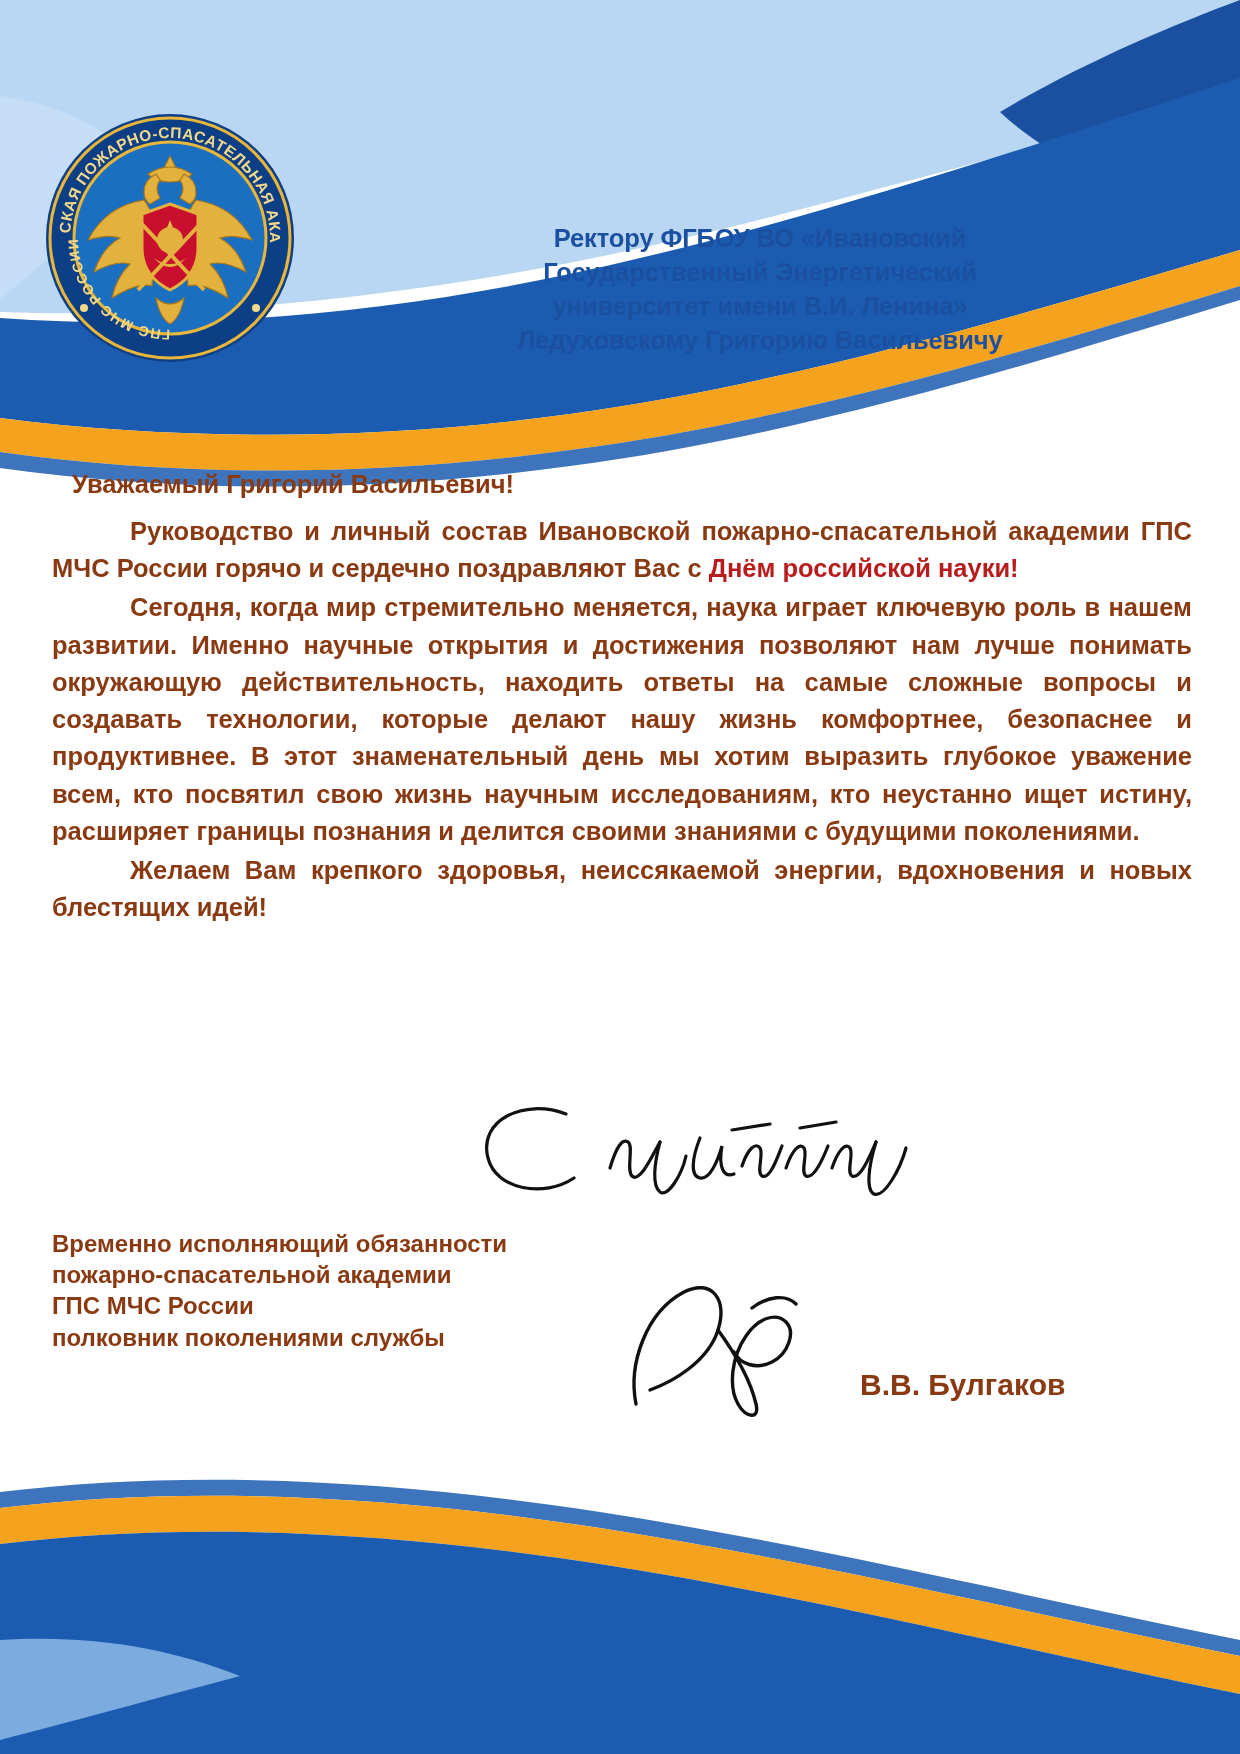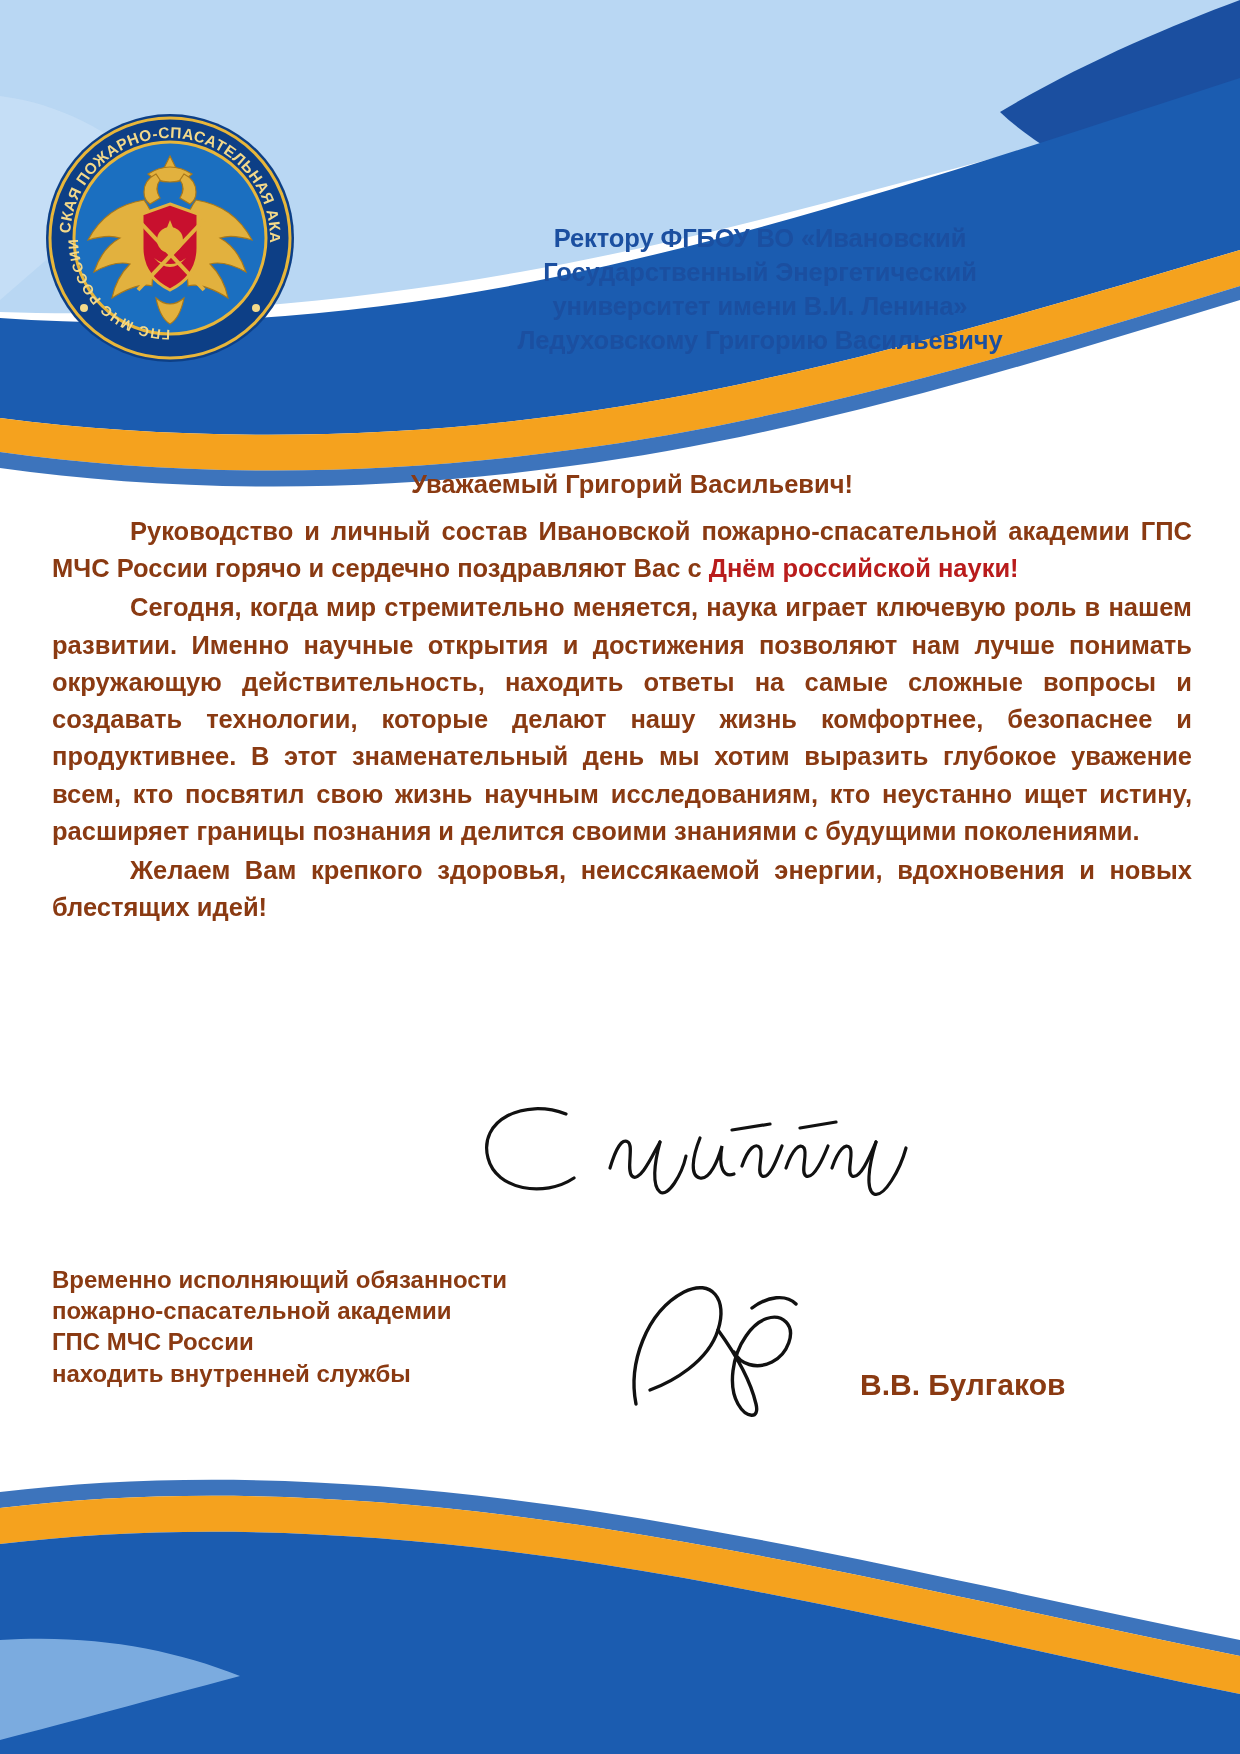--- a/index.html
+++ b/index.html
@@ -52,21 +52,20 @@
   }
   
   .body-wrap {
     position: absolute;
     left: 52px;
     top: 470px;
     width: 1140px;
     color: #8a3a12;
   }
   .salutation {
-    text-align: center;
     font-size: 25.5px;
     font-weight: bold;
     color: #8a3a12;
     margin: 0 0 14px 0;
     padding-left: 20px;
   }
   p.para {
     margin: 0 0 2px 0;
     font-size: 25.5px;
     line-height: 1.46;
@@ -89,21 +88,20 @@
   
   .signer {
     position: absolute;
     left: 52px;
     top: 1228px;
     width: 620px;
     font-size: 24px;
     line-height: 1.3;
     color: #8a3a12;
     font-weight: bold;
-    margin-top: 36px;
   }
   .signer div { white-space: nowrap; }
   .sign-mark {
     position: absolute;
     left: 600px;
     top: 1278px;
     width: 260px;
     height: 140px;
   }
   .signer-name {
@@ -254,21 +252,21 @@
       <path d="M362,78 C368,60 376,52 380,58 C384,64 376,82 382,86 C390,90 400,66 406,52"></path>
       <path d="M406,52 C398,78 396,100 404,104 C414,108 430,80 436,58"></path>
       <path d="M262,40 L300,34 M330,38 L366,32"></path>
     </g>
   </svg>
 
   <div class="signer">
     <div>Временно исполняющий обязанности</div>
     <div>пожарно-спасательной академии</div>
     <div>ГПС МЧС России</div>
-    <div>находить внутренней службы</div>
+    <div>полковник поколениями службы</div>
   </div>
 
   <svg class="sign-mark" viewBox="0 0 260 140">
     <g fill="none" stroke="#111111" stroke-width="3.4" stroke-linecap="round">
       <path d="M36,126 C28,86 46,34 84,14 C112,0 128,22 118,52 C108,84 72,104 50,112"></path>
       <path d="M118,52 C134,74 150,100 156,126 C160,142 146,140 138,126 C128,108 132,78 146,58 C158,40 176,34 186,44 C196,54 188,76 172,84 C156,92 140,86 134,74"></path>
       <path d="M152,30 C168,18 186,16 196,26"></path>
     </g>
   </svg>
 

